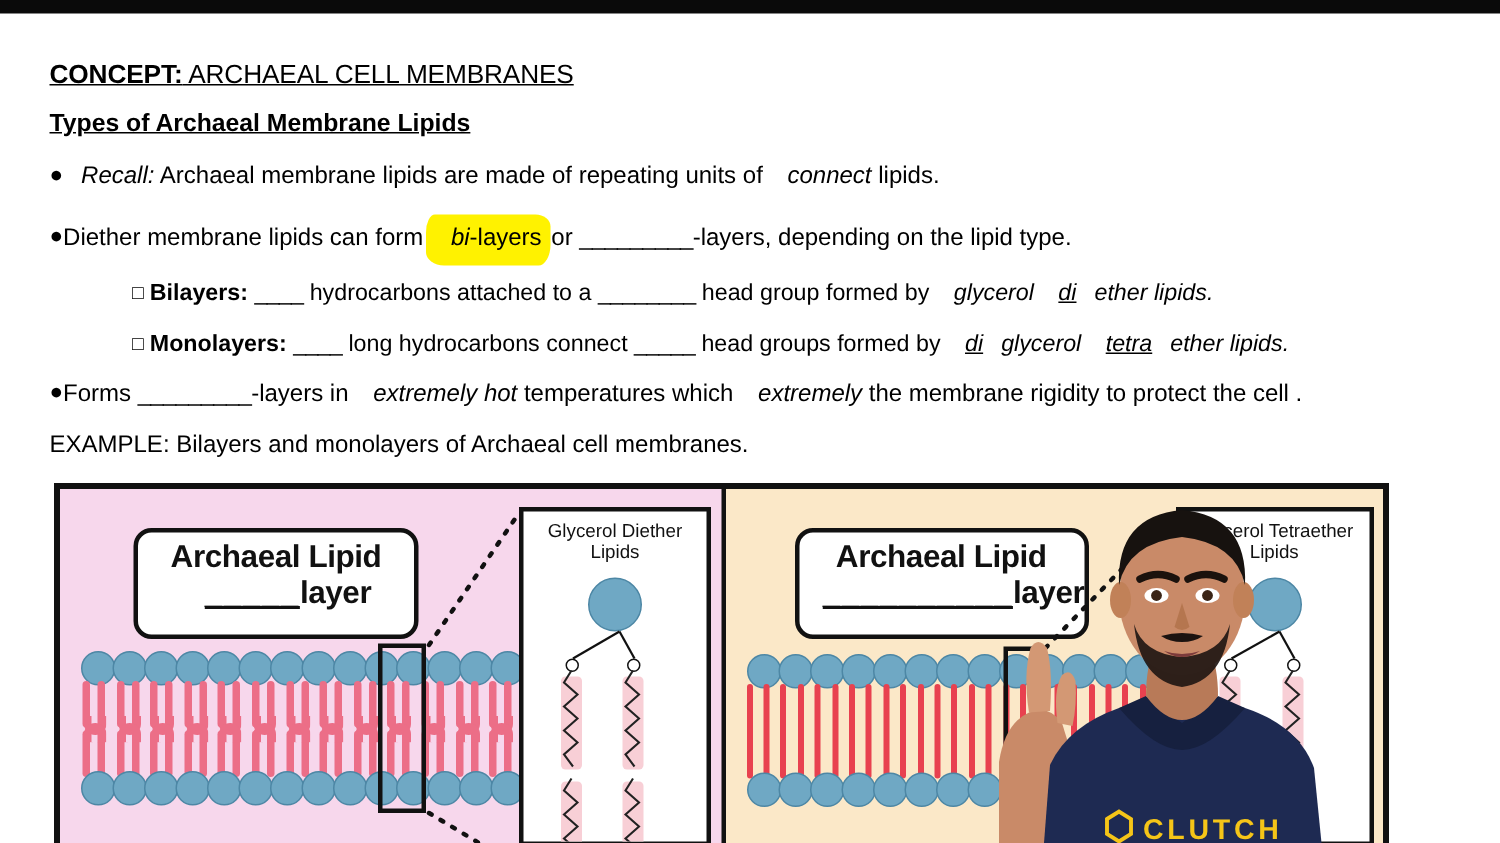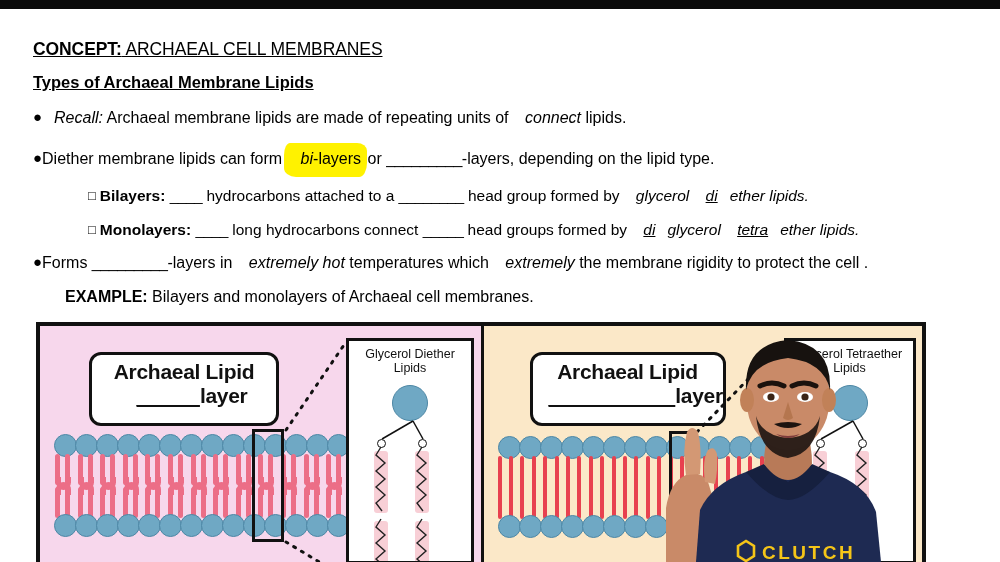--- a/index.html
+++ b/index.html
@@ -46,21 +46,21 @@
     left: 33px; top: 64px;
     font-size: 16.5px;
     font-weight: bold;
     text-decoration: underline;
   }
 
   .bullet1 { left: 33px; top: 99px; font-size: 16px; }
   .bullet2 { left: 33px; top: 140px; font-size: 16px; }
   .bullet3 { left: 33px; top: 244px; font-size: 16px; }
   .example { left: 33px; top: 279px; font-size: 16px; }
-  .example .lbl { font-weight: bold; margin-left: 32px; }
+  .example .lbl { font-weight: normal; }
 
   .sub1 { left: 88px; top: 178px; font-size: 15.5px; }
   .sub2 { left: 88px; top: 212px; font-size: 15.5px; }
   .sub1 .term, .sub2 .term { font-weight: bold; }
 
   .dot { font-size: 15px; vertical-align: 1px; }
   .sq  { font-size: 13px; vertical-align: 1px; margin-right: 4px; }
 
   i { font-style: italic; margin-left: 12px; }
   u { text-decoration: underline; }

